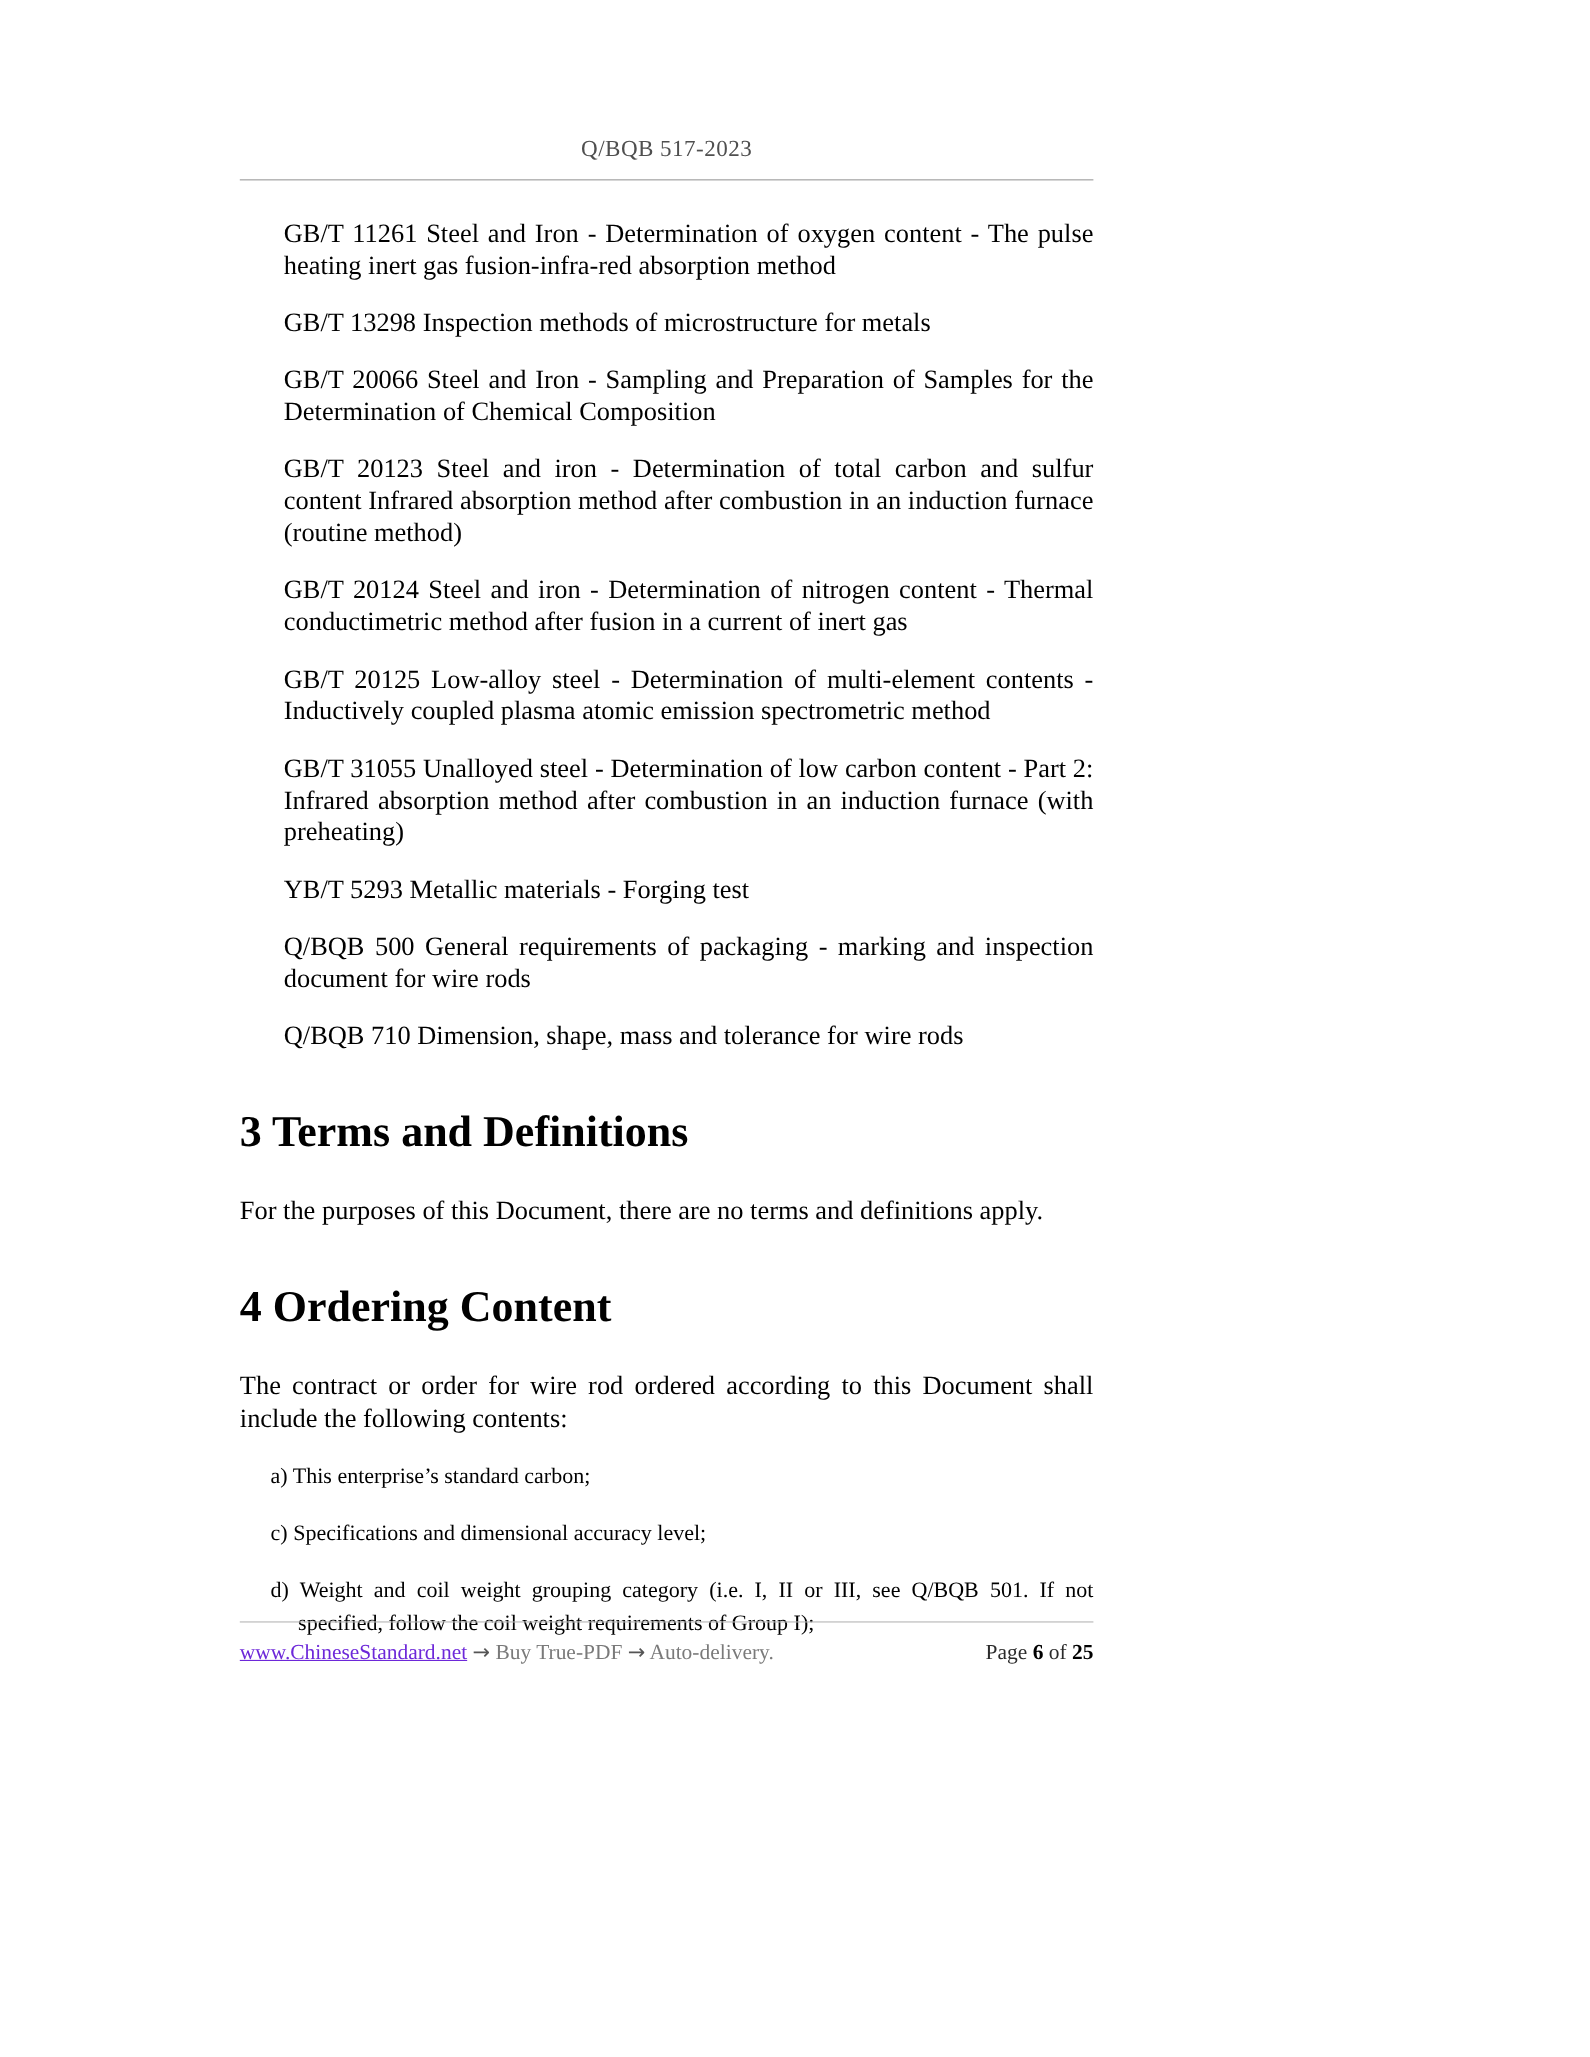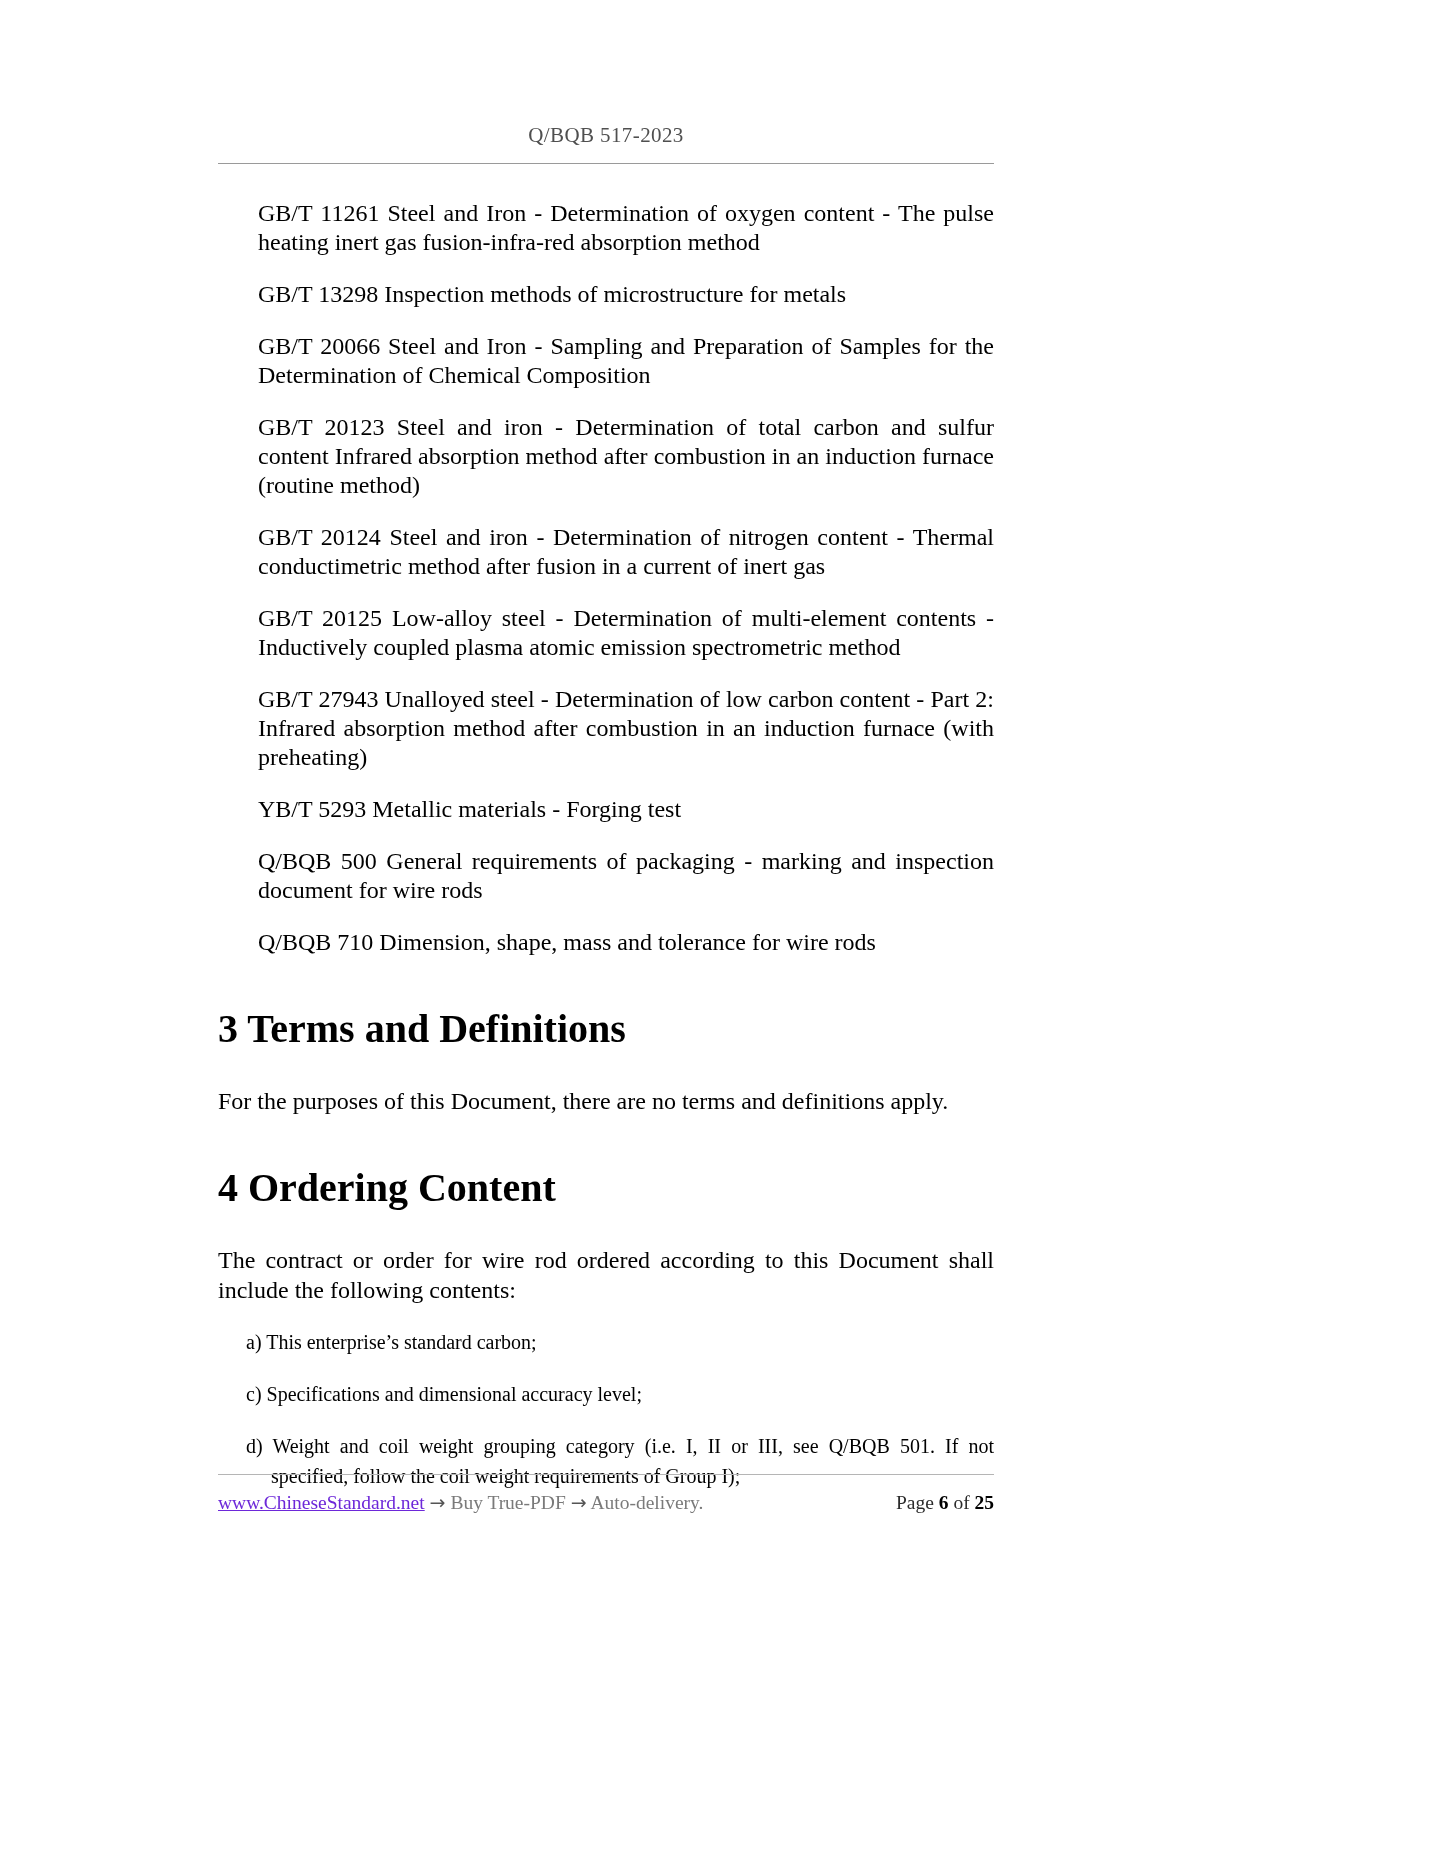--- a/index.html
+++ b/index.html
@@ -103,21 +103,21 @@
 
     <div class="header-title">Q/BQB 517-2023</div>
     <hr class="header-rule">
 
     <p class="ref first">GB/T 11261 Steel and Iron - Determination of oxygen content - The pulse heating inert gas fusion-infra-red absorption method</p>
     <p class="ref">GB/T 13298 Inspection methods of microstructure for metals</p>
     <p class="ref">GB/T 20066 Steel and Iron - Sampling and Preparation of Samples for the Determination of Chemical Composition</p>
     <p class="ref">GB/T 20123 Steel and iron - Determination of total carbon and sulfur content Infrared absorption method after combustion in an induction furnace (routine method)</p>
     <p class="ref">GB/T 20124 Steel and iron - Determination of nitrogen content - Thermal conductimetric method after fusion in a current of inert gas</p>
     <p class="ref">GB/T 20125 Low-alloy steel - Determination of multi-element contents - Inductively coupled plasma atomic emission spectrometric method</p>
-    <p class="ref">GB/T 27943 Unalloyed steel - Determination of low carbon content - Part 2: Infrared absorption method after combustion in an induction furnace (with preheating)</p>
+    <p class="ref">GB/T 31055 Unalloyed steel - Determination of low carbon content - Part 2: Infrared absorption method after combustion in an induction furnace (with preheating)</p>
     <p class="ref">YB/T 5293 Metallic materials - Forging test</p>
     <p class="ref">Q/BQB 500 General requirements of packaging - marking and inspection document for wire rods</p>
     <p class="ref">Q/BQB 710 Dimension, shape, mass and tolerance for wire rods</p>
 
     <h2 class="section-heading">3 Terms and Definitions</h2>
     <p class="body-para">For the purposes of this Document, there are no terms and definitions apply.</p>
 
     <h2 class="section-heading">4 Ordering Content</h2>
     <p class="body-para">The contract or order for wire rod ordered according to this Document shall include the following contents:</p>
 

